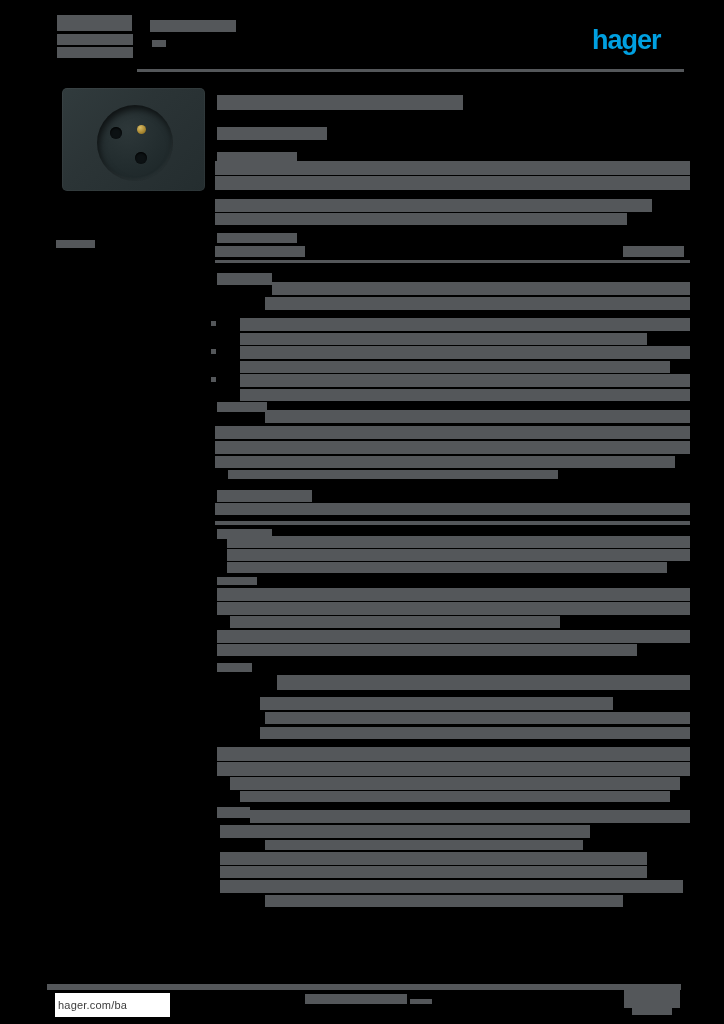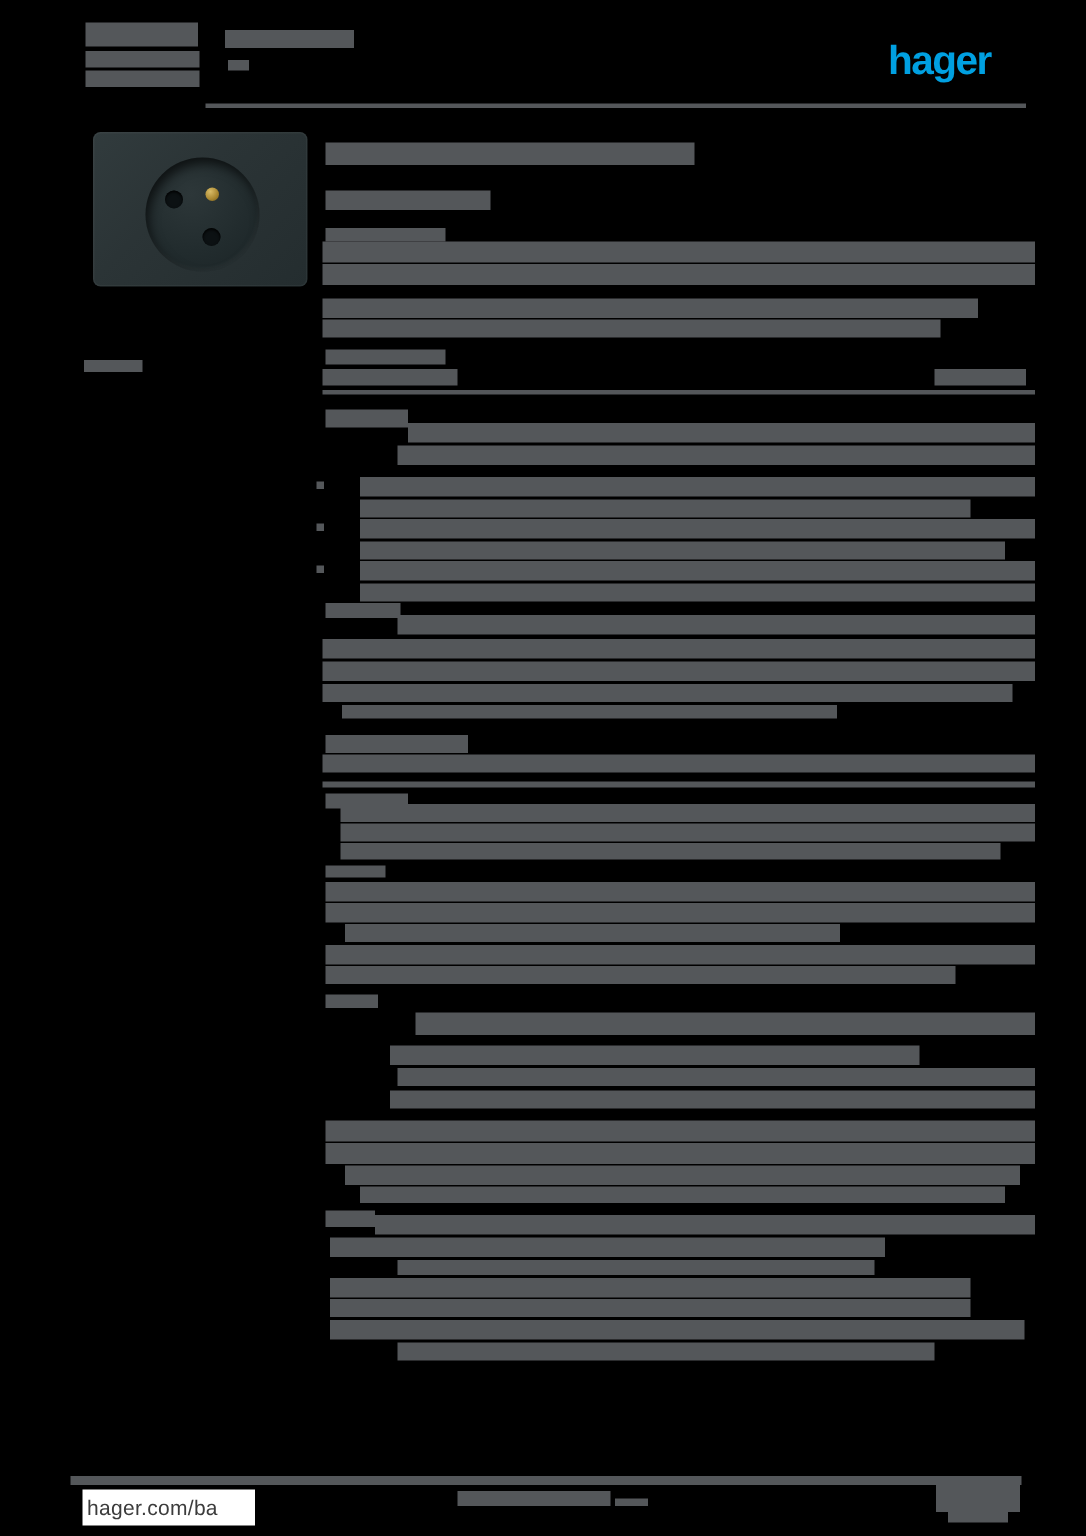--- a/index.html
+++ b/index.html
@@ -68,21 +68,21 @@
     position: absolute;
     left: 55px; top: 993px;
     width: 115px; height: 24px;
     background: var(--footer_box_bg, #ffffff);
     display: flex;
     align-items: center;
     box-sizing: border-box;
     padding-left: 3px;
   }
   .footer-link-box span {
-    font-size: 14px;
+    font-size: 11px;
     color: var(--footer_text, #3c3c3c);
     letter-spacing: 0.2px;
     white-space: nowrap;
   }
 </style>
 </head>
 <body>
 
 <div class="page">
 

